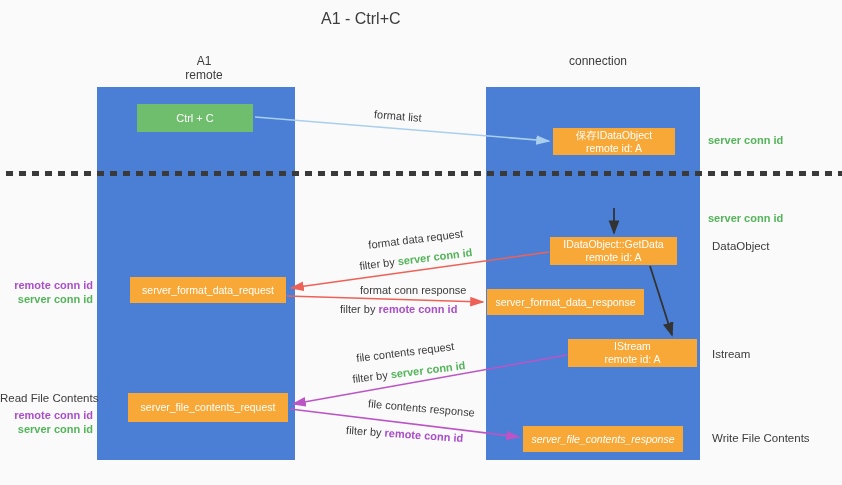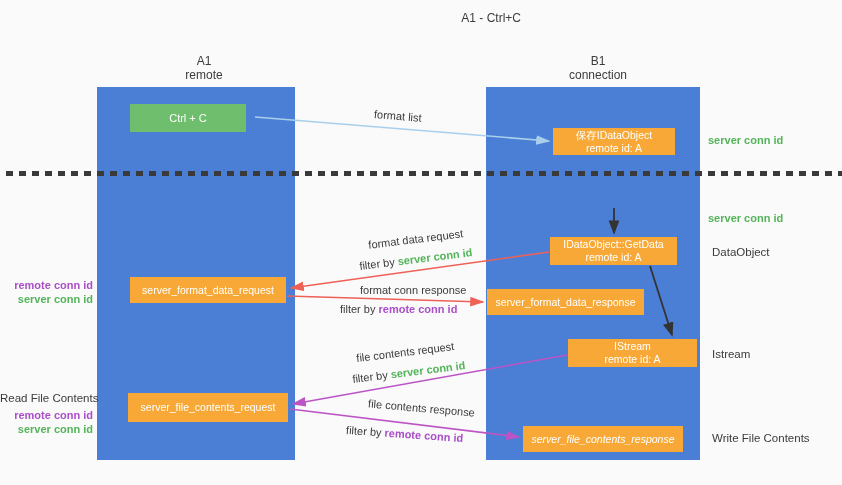--- a/index.html
+++ b/index.html
@@ -9,42 +9,42 @@
     --divider:#3a3a3a;
   }
   *{margin:0;padding:0;box-sizing:border-box;}
   html,body{background:var(--background);}
   #canvas{
     position:relative;width:842px;height:485px;overflow:hidden;
     background:var(--background);
     font-family:"Liberation Sans","DejaVu Sans",sans-serif;
     color:var(--text-dark);
   }
-  .title{position:absolute;left:321px;top:9px;width:200px;text-align:right;
-    font-size:12px;line-height:19px;color:#3c3c3c;}
+  .title{position:absolute;left:321px;top:9px;width:200px;text-align:left;
+    font-size:16px;line-height:19px;color:#3c3c3c;}
   .lane-head{position:absolute;width:120px;text-align:center;font-size:12px;line-height:14px;color:#3c3c3c;top:54px;}
   .lane-head.left{left:144px;}
   .lane-head.right{left:538px;}
   .lane{position:absolute;top:87px;height:373px;background:var(--column-blue);}
   .lane.left{left:97px;width:198px;}
   .lane.right{left:486px;width:214px;}
   .divider{position:absolute;left:6px;top:171px;width:836px;height:5px;
     background:repeating-linear-gradient(to right,var(--divider) 0 7px,transparent 7px 13px);}
   svg.overlay{position:absolute;left:0;top:0;pointer-events:none;}
   .ln-blue{stroke:var(--arrow-blue);stroke-width:1.6;}
   .ln-red{stroke:var(--arrow-red);stroke-width:1.6;}
   .ln-mag{stroke:var(--arrow-magenta);stroke-width:1.6;}
   .ln-blk{stroke:var(--arrow-black);stroke-width:1.8;}
   .head-blue{fill:var(--arrow-blue);} .head-red{fill:var(--arrow-red);}
   .head-mag{fill:var(--arrow-magenta);} .head-blk{fill:var(--arrow-black);}
   .node{position:absolute;display:flex;flex-direction:column;align-items:center;justify-content:center;
     color:var(--box-text);text-align:center;}
   .node.green{background:var(--box-green);font-size:11px;}
   .node.orange{background:var(--box-orange);font-size:10.5px;line-height:13px;}
-  .n-ctrl-c{left:130px;top:104px;width:116px;height:28px;}
+  .n-ctrl-c{left:137px;top:104px;width:116px;height:28px;}
   .n-ctrl-v{left:556px;top:181px;width:116px;height:26px;}
   .n-save{left:553px;top:128px;width:122px;height:27px;}
   .n-getdata{left:550px;top:237px;width:127px;height:28px;}
   .n-istream{left:568px;top:339px;width:129px;height:28px;}
   .n-fmt-req{left:130px;top:277px;width:156px;height:26px;}
   .n-fmt-resp{left:487px;top:289px;width:157px;height:26px;align-items:center;}
   .n-file-req{left:128px;top:393px;width:160px;height:29px;}
   .n-file-resp{left:523px;top:426px;width:160px;height:26px;font-style:italic;}
   .annot{position:absolute;font-size:11px;line-height:13px;white-space:nowrap;}
   .annot.black{font-size:11.5px;color:var(--text-dark);}
@@ -63,21 +63,20 @@
 
   <div class="title">
     <div>A1 - Ctrl+C</div>
   </div>
 
   <div class="lane-head left">
     <div>A1</div>
     <div>remote</div>
   </div>
   <div class="lane-head right">
-    <div>B1</div>
     <div>connection</div>
   </div>
 
   <div class="lane left"></div>
   <div class="lane right"></div>
 
   <div class="divider"></div>
 
   <svg class="overlay" width="842" height="485">
     <defs>
@@ -126,21 +125,21 @@
   </div>
   <div class="node orange n-file-req">
     <div>server_file_contents_request</div>
   </div>
   <div class="node orange n-file-resp">
     <div>server_file_contents_response</div>
   </div>
 
   <div class="annot green" style="left:708px;top:134px;">server conn id</div>
   <div class="annot green" style="left:708px;top:212px;">server conn id</div>
-  <div class="annot black" style="left:712px;top:246px;text-align:right;">DataObject</div>
+  <div class="annot black" style="left:712px;top:240px;text-align:right;">DataObject</div>
   <div class="annot black" style="left:712px;top:348px;">Istream</div>
   <div class="annot black" style="left:712px;top:432px;">Write File Contents</div>
 
   <div class="annot purple right-align" style="left:0px;top:279px;">remote conn id</div>
   <div class="annot green right-align" style="left:0px;top:293px;">server conn id</div>
   <div class="annot black right-align" style="left:0px;top:392px;">Read File Contents</div>
   <div class="annot purple right-align" style="left:0px;top:409px;">remote conn id</div>
   <div class="annot green right-align" style="left:0px;top:423px;">server conn id</div>
 
   <div class="flow r-dn1" style="left:374px;top:110px;">format list</div>

